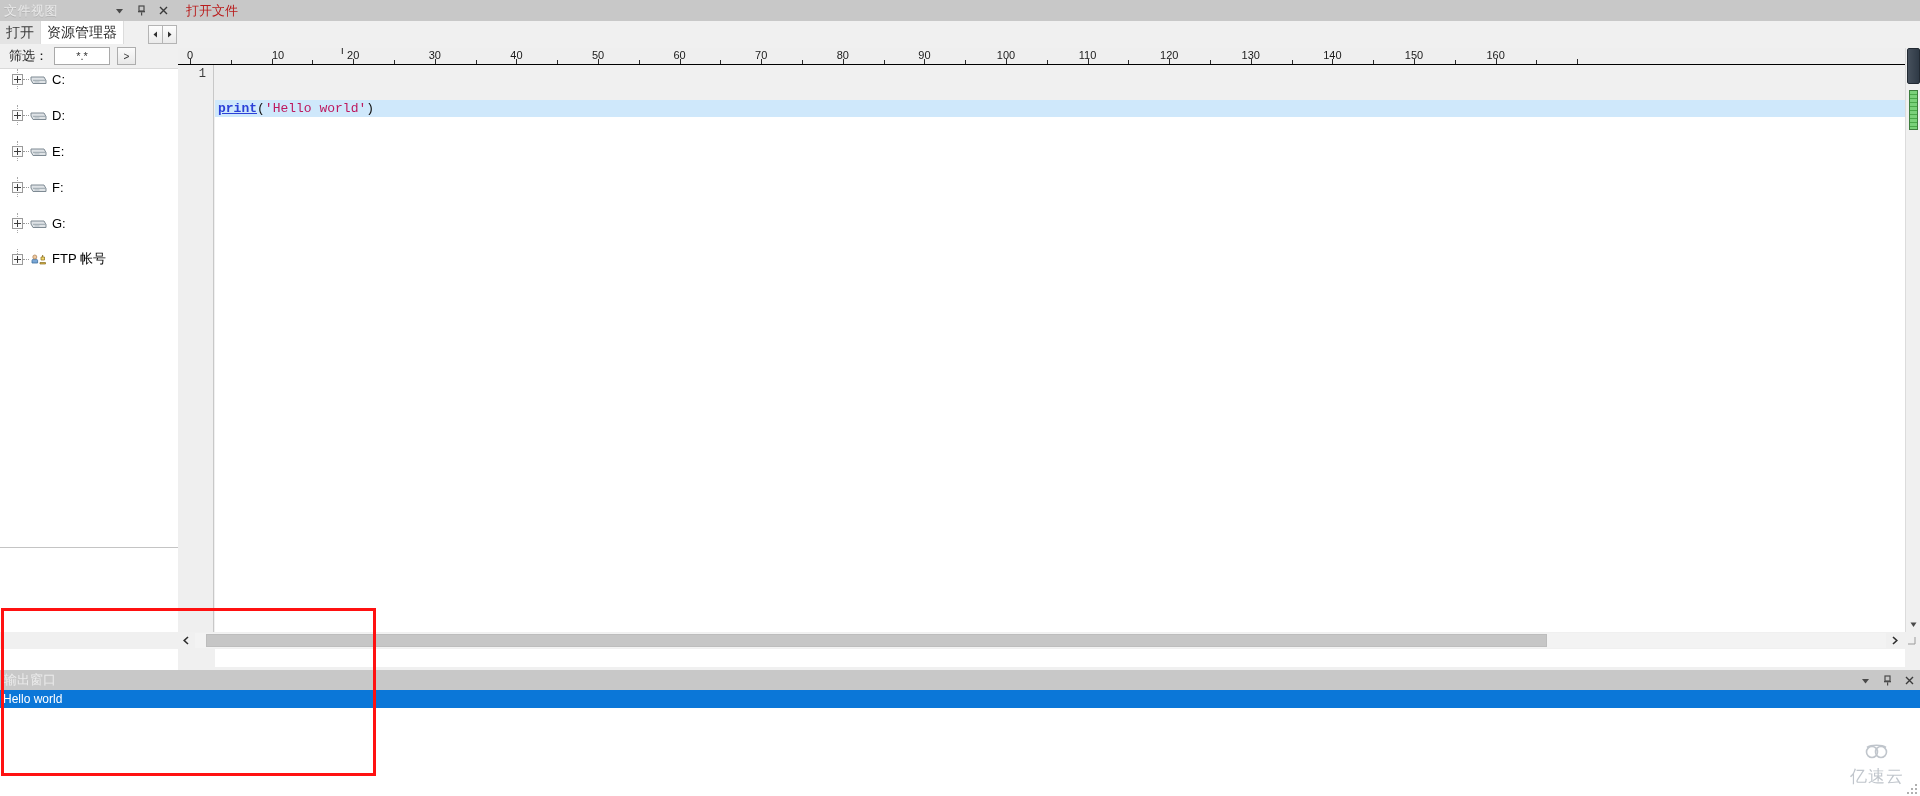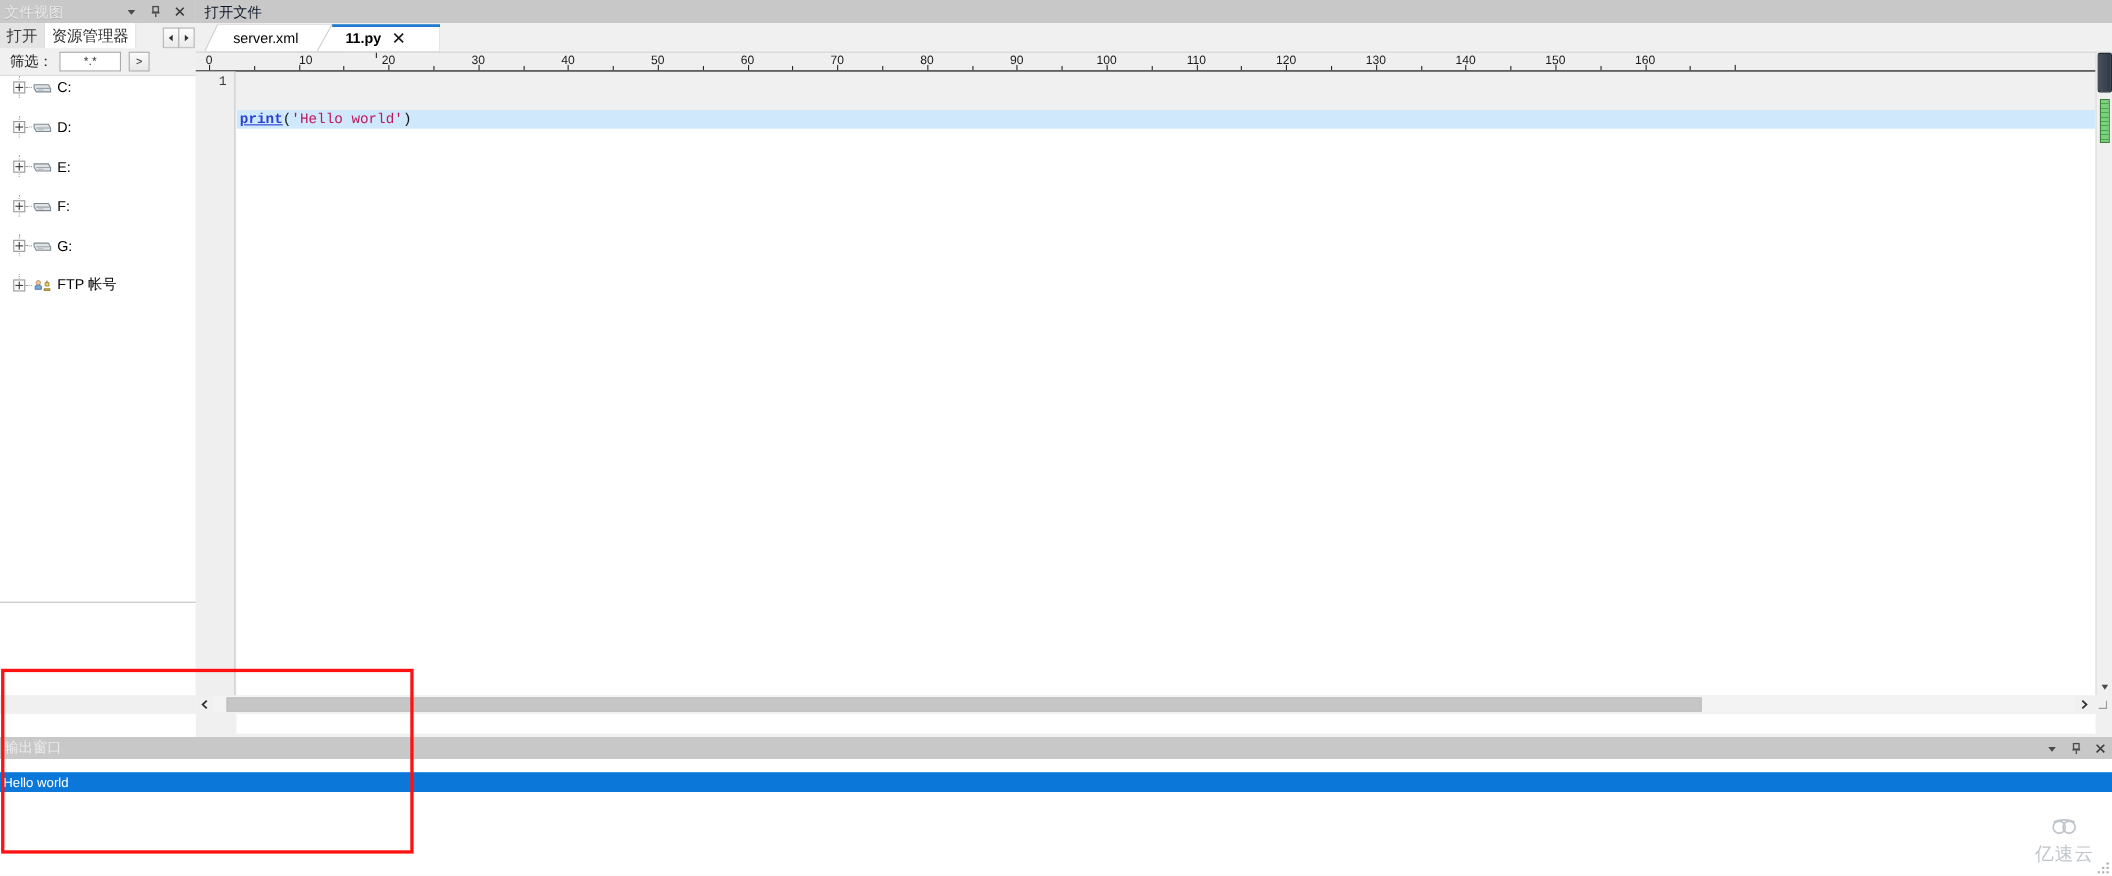--- a/index.html
+++ b/index.html
@@ -98,21 +98,21 @@
   #left-lower {
     position: absolute; left: 0; top: 547px; width: 178px; height: 123px;
     background: #ffffff; border-top: 1px solid #c4c4c4;
   }
 
   
   #editor-caption {
     position: absolute; left: 178px; top: 0; width: 1742px; height: 21px;
     background: #c8c8c8; display: flex; align-items: center; padding-left: 8px;
   }
-  #editor-caption .cap-title { font-size: 13px; color: #0f172a; }
+  #editor-caption .cap-title { font-size: 13px; color: #b91c1c; }
 
   #tabstrip {
     position: absolute; left: 178px; top: 21px; width: 1742px; height: 27px;
     background: #f0f0f0; border-bottom: 1px solid #d0d0d0;
   }
   .etab {
     position: absolute; bottom: 0; height: 25px; display: flex; align-items: center;
     font-size: 13px; padding: 0 16px 0 26px; white-space: nowrap;
   }
   .etab .etab-shape {
@@ -206,21 +206,21 @@
     background: #c8c8c8; display: flex; align-items: center; padding-left: 4px;
   }
   #output-caption .cap-title { font-size: 13px; color: #ebebeb; }
   #output-body {
     position: absolute; left: 0; top: 690px; width: 1920px; height: 106px;
     background: #ffffff;
   }
   #output-row-selected {
     position: absolute; left: 0; top: 0; width: 1920px; height: 18px;
     background: #0b77d8; color: #ffffff; font-size: 12px;
-    display: flex; align-items: center; padding-left: 3px; margin-top: 12px;
+    display: flex; align-items: center; padding-left: 3px;
   }
 
   
   #red-box {
     position: absolute; left: 1px; top: 608px; width: 375px; height: 168px;
     border: 3px solid #ff1111; pointer-events: none; z-index: 50;
   }
 
   
   #watermark {
@@ -383,42 +383,20 @@
     </div>
 
     <div id="left-lower"></div>
     <div id="left-hscroll"></div>
   </div>
 
   <div id="editor-caption">
     <span class="cap-title">打开文件</span>
   </div>
 
-  <div id="tabstrip">
-
-    <div class="etab" style="left:8px;">
-      <svg class="etab-shape" width="136" height="25" viewBox="0 0 136 25" preserveAspectRatio="none">
-        <path d="M12 0 L136 0 L124 25 L0 25 Z" fill="#ffffff" stroke="#cfcfcf" stroke-width="1"></path>
-      </svg>
-      <span class="etab-text">server.xml</span>
-    </div>
-
-    <div class="etab" style="left:110px;">
-      <svg class="etab-shape" width="112" height="25" viewBox="0 0 112 25" preserveAspectRatio="none">
-        <path d="M14 0 L112 0 L112 25 L0 25 Z" fill="#ffffff" stroke="#cfcfcf" stroke-width="1"></path>
-        <path d="M14 1 L112 1" stroke="#1e7ad0" stroke-width="3"></path>
-      </svg>
-      <span class="etab-text" style="font-weight:bold">11.py</span>
-      <span class="etab-close">
-        <svg class="glyph-svg" width="11" height="11" viewBox="0 0 11 11">
-          <path d="M1.5 1.5 L9.5 9.5 M9.5 1.5 L1.5 9.5" stroke="#1a1a1a" stroke-width="1.5" fill="none"></path>
-        </svg>
-      </span>
-    </div>
-  </div>
 
   <div id="ruler">
       <div class="rtick" style="left: 12px; height: 5px;"></div>
       <div class="rtick" style="left: 52.8px; height: 4px;"></div>
       <div class="rtick" style="left: 93.6px; height: 5px;"></div>
       <div class="rtick" style="left: 134.4px; height: 4px;"></div>
       <div class="rtick" style="left: 175.2px; height: 5px;"></div>
       <div class="rtick" style="left: 216px; height: 4px;"></div>
       <div class="rtick" style="left: 256.8px; height: 5px;"></div>
       <div class="rtick" style="left: 297.6px; height: 4px;"></div>

